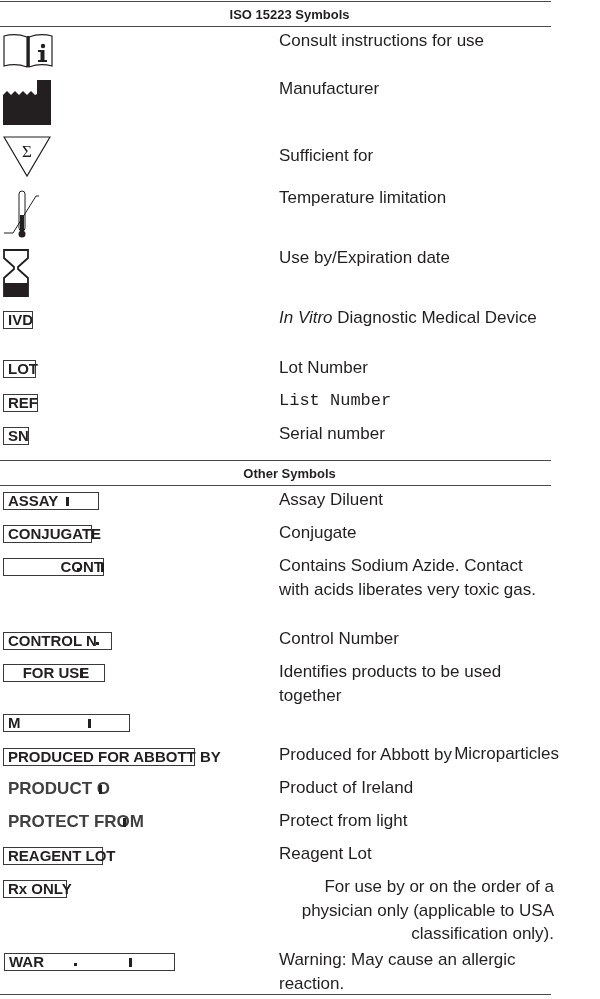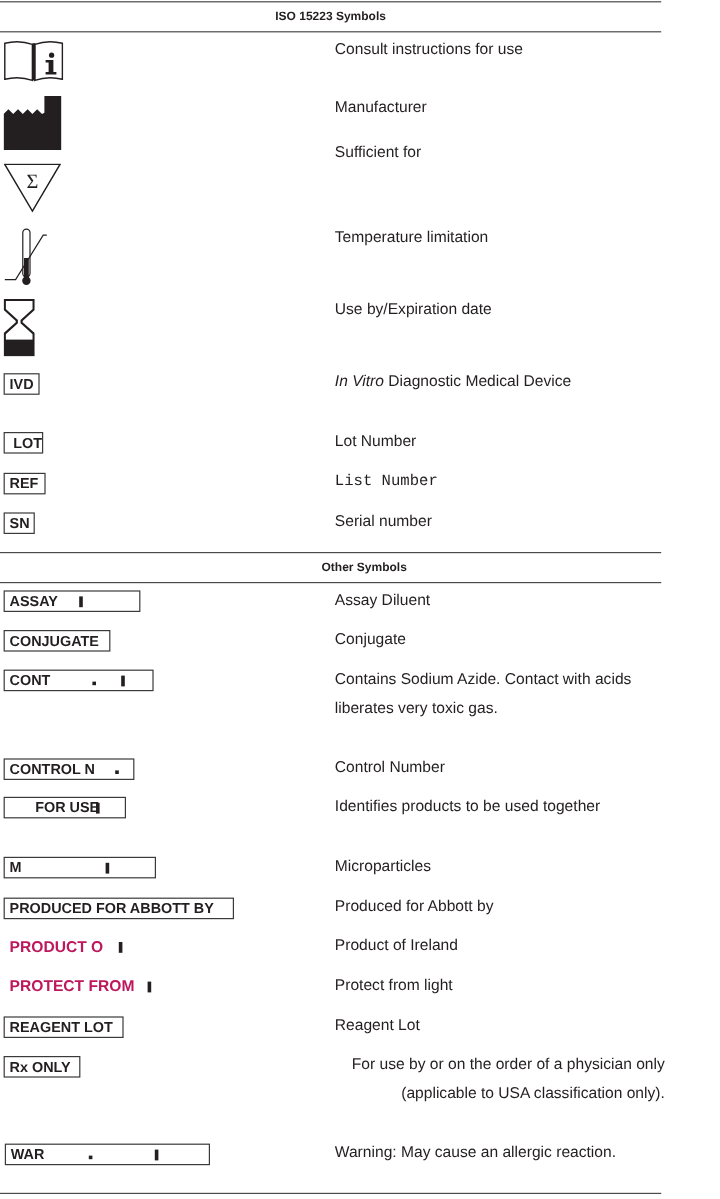--- a/index.html
+++ b/index.html
@@ -1,27 +1,27 @@
 <!DOCTYPE html>
 <html><head>
   <meta charset="utf-8">
   <style>
     html, body { margin: 0; padding: 0; background: #ffffff; }
     body { width: 600px; height: 999px; position: relative; overflow: hidden;
            font-family: "Liberation Sans", sans-serif; color: #231f20; }
     .rule { position: absolute; left: 0; width: 551px; height: 0; border-top: 1.6px solid #4a4a4a; }
-    .section-title { position: absolute; left: 0; width: 551px; text-align: center;
-                     font-weight: bold; font-size: 10px; line-height: 20px; color: #231f20; }
-    .desc { position: absolute; left: 279px; width: 280px; font-size: 13px; line-height: 23.5px; color: #231f20; }
+    .section-title { position: absolute; left: 14px; width: 551px; text-align: center;
+                     font-weight: bold; font-size: 13px; line-height: 20px; color: #231f20; }
+    .desc { position: absolute; left: 279px; width: 280px; font-size: 17px; line-height: 23.5px; color: #231f20; }
     .desc i { font-style: italic; }
     .lbox { position: absolute; height: 18px; border: 1.3px solid #3a3a3a; box-sizing: border-box;
-            font-weight: bold; font-size: 12px; line-height: 16px; padding-left: 4px; color: #231f20;
+            font-weight: bold; font-size: 15px; line-height: 16px; padding-left: 4px; color: #231f20;
             white-space: nowrap; }
-    .lnobox { position: absolute; height: 18px; font-weight: bold; font-size: 13px; line-height: 16px;
-              padding-left: 4px; color: #be185d; white-space: nowrap; }
+    .lnobox { position: absolute; height: 18px; font-weight: bold; font-size: 17px; line-height: 16px;
+              padding-left: 4px; color: #404040; white-space: nowrap; }
     .mark-dot { position: absolute; top: 9px; width: 3px; height: 3px; background: #231f20; }
     .mark-bar { position: absolute; top: 4px; width: 3px; height: 9px; background: #231f20; }
     .icon { position: absolute; }
   </style>
 </head>
 <body>
 
 <div class="rule" style="top:1px;"></div>
 <div class="section-title" style="top:5px;">ISO 15223 Symbols</div>
 <div class="rule" style="top:26px;"></div>
@@ -37,21 +37,21 @@
 
 <svg class="icon" style="left:3px;top:80px;" width="49" height="45" viewBox="0 0 49 45">
   <path d="M0 45 L0 15 L4 11 L8 15 L12 11 L16 15 L20 11 L24 15 L28 11 L32 15 L34 14 L34 0 L48 0 L48 45 Z" fill="#231f20"></path>
 </svg>
 <div class="desc" style="top:77px;">Manufacturer</div>
 
 <svg class="icon" style="left:3px;top:136px;" width="48" height="42" viewBox="0 0 48 42">
   <path d="M1 1 L47 1 L24 40 Z" fill="none" stroke="#231f20" stroke-width="1.2"></path>
   <text x="24" y="21" text-anchor="middle" font-family="Liberation Serif, serif" font-size="17" fill="#231f20">Σ</text>
 </svg>
-<div class="desc" style="top:115px;">Sufficient for</div>
+<div class="desc" style="top:144px;">Sufficient for</div>
 
 <svg class="icon" style="left:3px;top:189px;" width="38" height="50" viewBox="0 0 38 50">
   <rect x="16" y="2" width="6" height="40" rx="3" fill="none" stroke="#231f20" stroke-width="1"></rect>
   <rect x="17" y="26" width="4" height="18" fill="#231f20"></rect>
   <circle cx="19" cy="45" r="3.5" fill="#231f20"></circle>
   <path d="M1 44 L10 44 L33 7 L36 7" fill="none" stroke="#231f20" stroke-width="1"></path>
 </svg>
 <div class="desc" style="top:186px;">Temperature limitation</div>
 
 <svg class="icon" style="left:3px;top:249px;" width="26" height="48" viewBox="0 0 26 48">
@@ -66,33 +66,33 @@
 <div class="lbox" style="left:3px;top:360px;width:33px;text-align:right;">LOT</div>
 <div class="desc" style="top:356px;">Lot Number</div>
 
 <div class="lbox" style="left:3px;top:394px;width:35px;">REF</div>
 <div class="desc" style="top:389px;font-family:Liberation Mono, monospace;">List Number</div>
 
 <div class="lbox" style="left:3px;top:427px;width:26px;">SN</div>
 <div class="desc" style="top:422px;">Serial number</div>
 
 <div class="rule" style="top:460px;"></div>
-<div class="section-title" style="top:464px;margin-left:28px;">Other Symbols</div>
+<div class="section-title" style="top:464px;">Other Symbols</div>
 <div class="rule" style="top:485px;"></div>
 
-<div class="lbox" style="left:3px;top:492px;width:114px;">
+<div class="lbox" style="left:3px;top:492px;width:96px;">
   <span>ASSAY</span>
   <span class="mark-bar" style="left:62px;"></span>
 </div>
 <div class="desc" style="top:488px;">Assay Diluent</div>
 
 <div class="lbox" style="left:3px;top:525px;width:89px;">CONJUGATE</div>
 <div class="desc" style="top:521px;">Conjugate</div>
 
-<div class="lbox" style="left:3px;top:558px;width:125px;">
+<div class="lbox" style="left:3px;top:558px;width:101px;text-align:right;">
   <span>CONT</span>
   <span class="mark-dot" style="left:73px;"></span>
   <span class="mark-bar" style="left:97px;"></span>
 </div>
 <div class="desc" style="top:554px;width:272px;">Contains Sodium Azide. Contact with acids liberates very toxic gas.</div>
 
 <div class="lbox" style="left:3px;top:632px;width:109px;">
   <span>CONTROL N</span>
   <span class="mark-dot" style="left:92px;"></span>
 </div>
@@ -101,21 +101,21 @@
 <div class="lbox" style="left:3px;top:664px;width:102px;text-align:center;">
   <span>FOR USE</span>
   <span class="mark-bar" style="left:76px;"></span>
 </div>
 <div class="desc" style="top:660px;width:262px;">Identifies products to be used together</div>
 
 <div class="lbox" style="left:3px;top:714px;width:127px;">
   <span>M</span>
   <span class="mark-bar" style="left:84px;"></span>
 </div>
-<div class="desc" style="top:710px;">Microparticles</div>
+<div class="desc" style="top:742px;text-align:right;">Microparticles</div>
 
 <div class="lbox" style="left:3px;top:748px;width:192px;">PRODUCED FOR ABBOTT BY</div>
 <div class="desc" style="top:743px;">Produced for Abbott by</div>
 
 <div class="lnobox" style="left:4px;top:781px;width:120px;">
   <span>PRODUCT O</span>
   <span class="mark-bar" style="left:95px;"></span>
 </div>
 <div class="desc" style="top:776px;">Product of Ireland</div>
 

